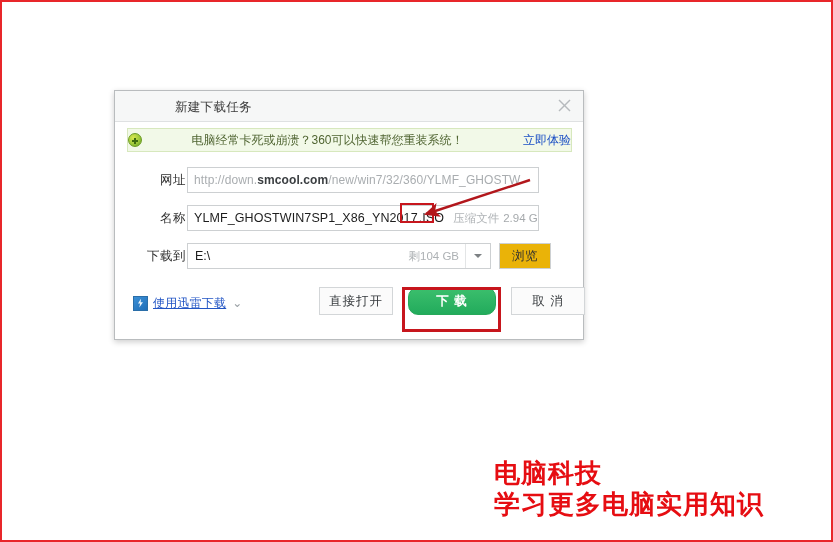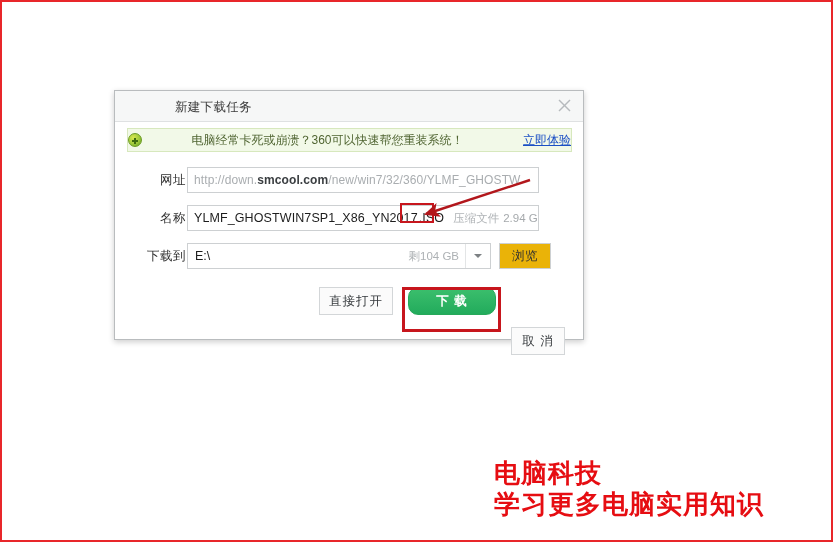--- a/index.html
+++ b/index.html
@@ -102,21 +102,20 @@
   .promo-icon::before {
     content: "";
     position: absolute;
     left: 5px; top: 3.5px;
     width: 2px; height: 6px;
     background: #3e6b10;
   }
   .promo-text { color: #4f6431; }
   .promo-link {
     color: #1a4fc4;
-    text-decoration: underline;
     cursor: pointer;
     margin-left: 15px;
   }
 
   
   .row {
     position: absolute;
     left: 0;
     width: 100%;
     height: 26px;
@@ -292,25 +291,24 @@
     left: 293px;
     width: 88px;
     border: 1px solid #27a85a;
     background: linear-gradient(180deg, #3cbf6d 0%, #22ab5c 100%);
     color: #ffffff;
     border-radius: 10px;
     font-weight: 600;
   }
   .btn-cancel {
     left: 396px;
-    width: 54px;
+    width: 74px;
     border: 1px solid #d3d6d8;
     background: #fbfbfb;
     color: #35393c;
-    margin-top: 40px;
   }
 
   
   .anno-box {
     position: absolute;
     border: 2px solid #c7161d;
     box-sizing: border-box;
     pointer-events: none;
   }
   .anno-iso {
@@ -394,20 +392,25 @@
       <div class="field field-path">
         <span class="path-text">E:\</span>
         <span class="path-free">剩104 GB</span>
         <span class="path-caret">
           <span class="caret-glyph"></span>
         </span>
       </div>
       <div class="browse-btn">浏览</div>
     </div>
 
+    <div class="thunder">
+      <span class="thunder-icon"></span>
+      <span class="thunder-link">使用迅雷下载</span>
+      <span class="thunder-chev">⌄</span>
+    </div>
 
     <div class="btn btn-open">直接打开</div>
     <div class="btn btn-download">下 载</div>
     <div class="btn btn-cancel">取 消</div>
   </div>
 
   <div class="anno-box anno-iso"></div>
   <div class="anno-box anno-dl"></div>
 
   <svg class="anno-arrow" viewBox="0 0 130 55">

